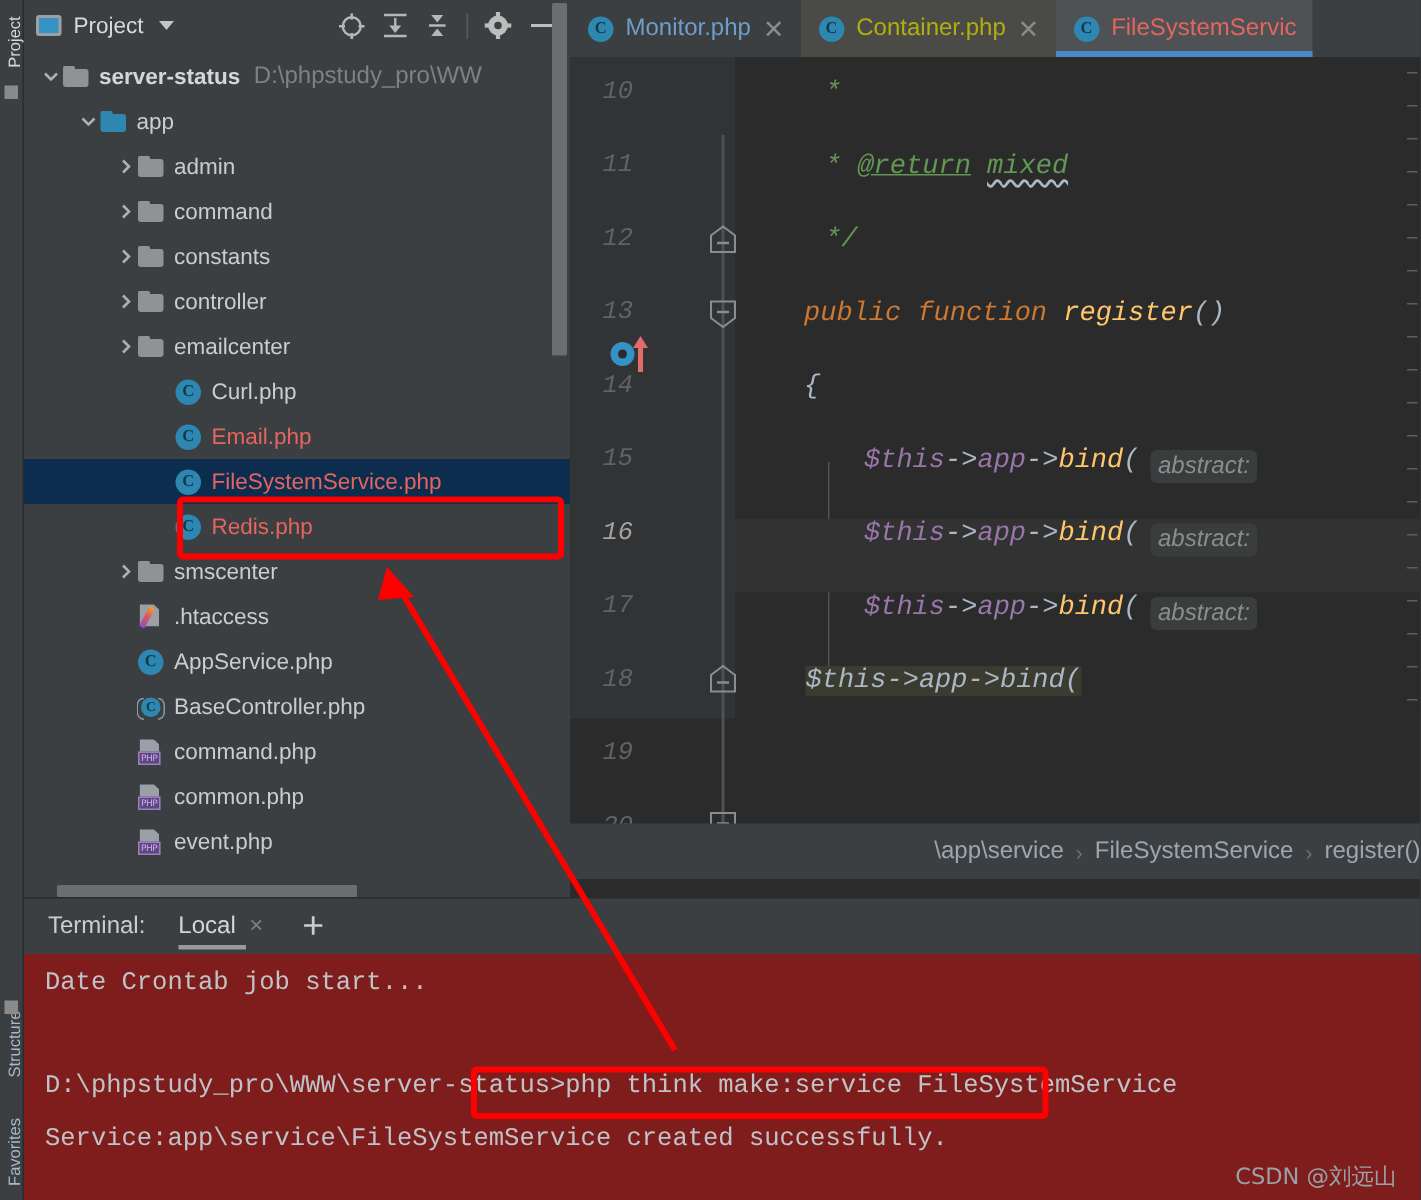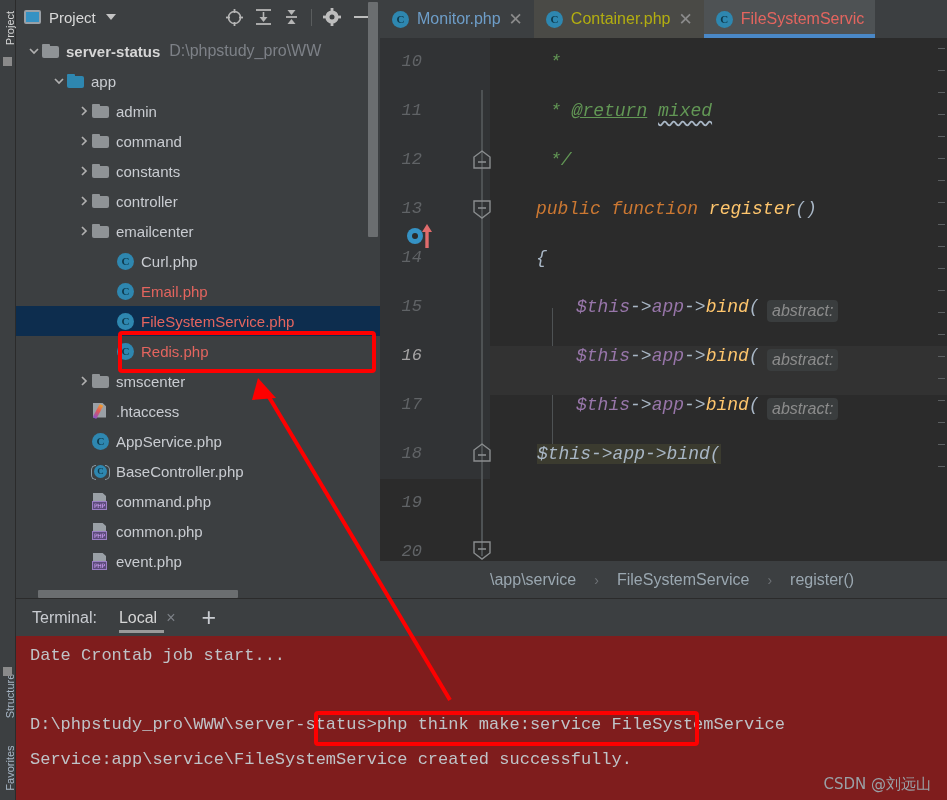--- a/index.html
+++ b/index.html
@@ -192,23 +192,23 @@
   .brace-hl { background:#3b3b2f; }
   .inlay {
     position:absolute; background:#3a3d3e; color:#8c8c8c; border-radius:4px;
     font-size:16px; padding:2px 5px; font-family:"Liberation Sans", sans-serif;
   }
   .right-ticks { position:absolute; right:0; top:0; width:14px; height:100%; }
   .right-ticks i {
     position:absolute; right:2px; width:7px; height:1px; background:#5c5f61; display:block;
   }
   .breadcrumb {
-    position:absolute; left:0; right:0; bottom:0; height:37px;
+    position:absolute; left:0; right:0; bottom:12px; height:37px;
     background:#3c3f41; display:flex; align-items:center;
-    padding-left:110px; font-size:16px; color:#9aa7b0; gap:18px;
+    padding-left:110px; font-size:16px; color:#9aa7b0; gap:8px;justify-content:flex-end;
   }
   .bc-sep { color:#6e7276; font-size:14px; }
 
   
   .terminal {
     position:absolute; left:16px; top:598px; right:0; bottom:0; background:#2b2b2b;
   }
   .term-head {
     height:38px; background:#3c3f41; display:flex; align-items:center;
     padding-left:16px; gap:22px; border-top:1px solid #2b2b2b;

